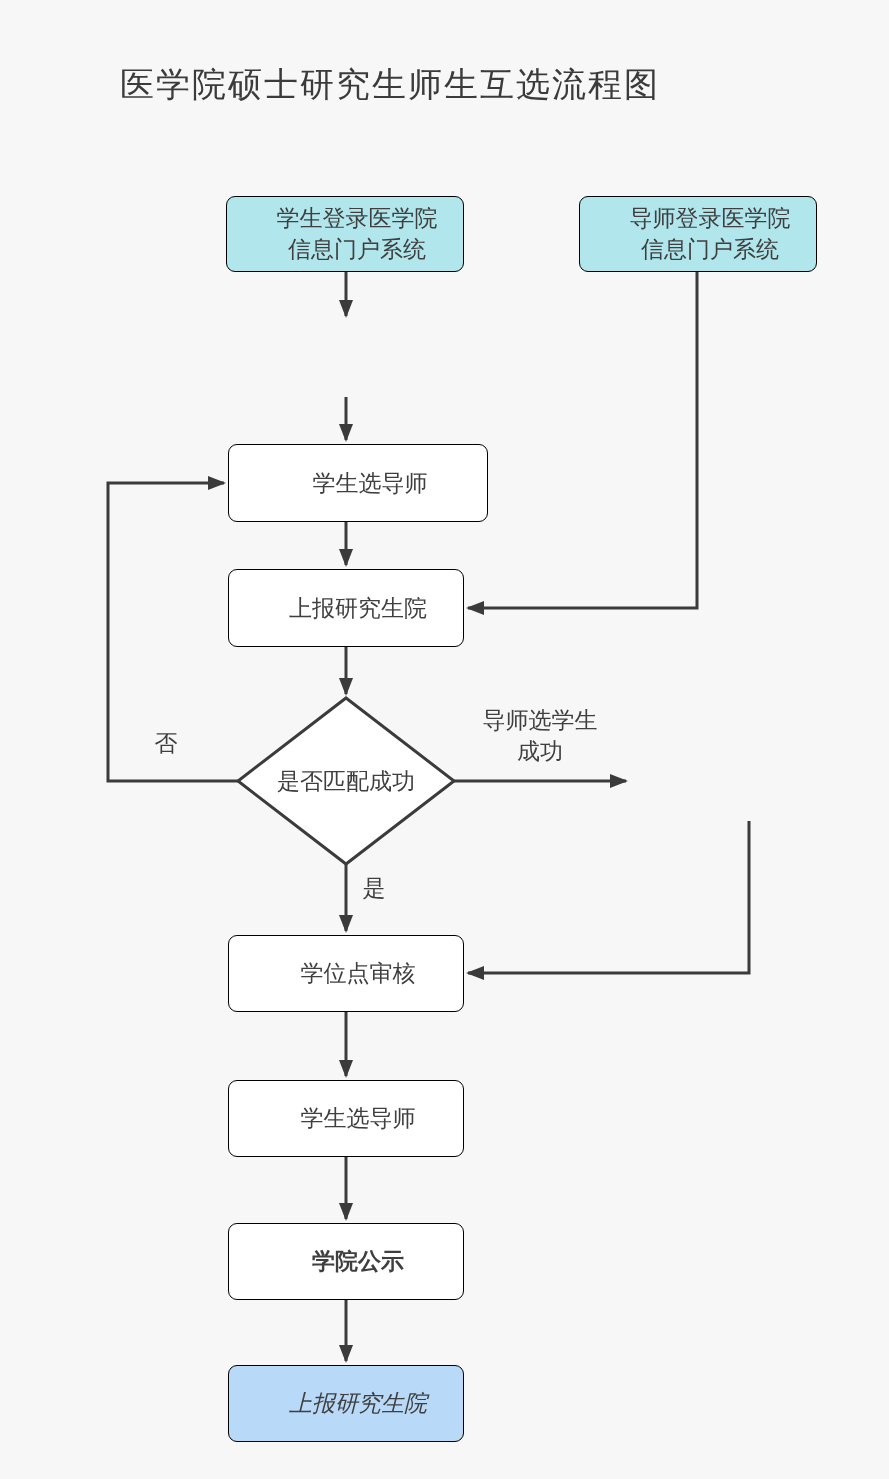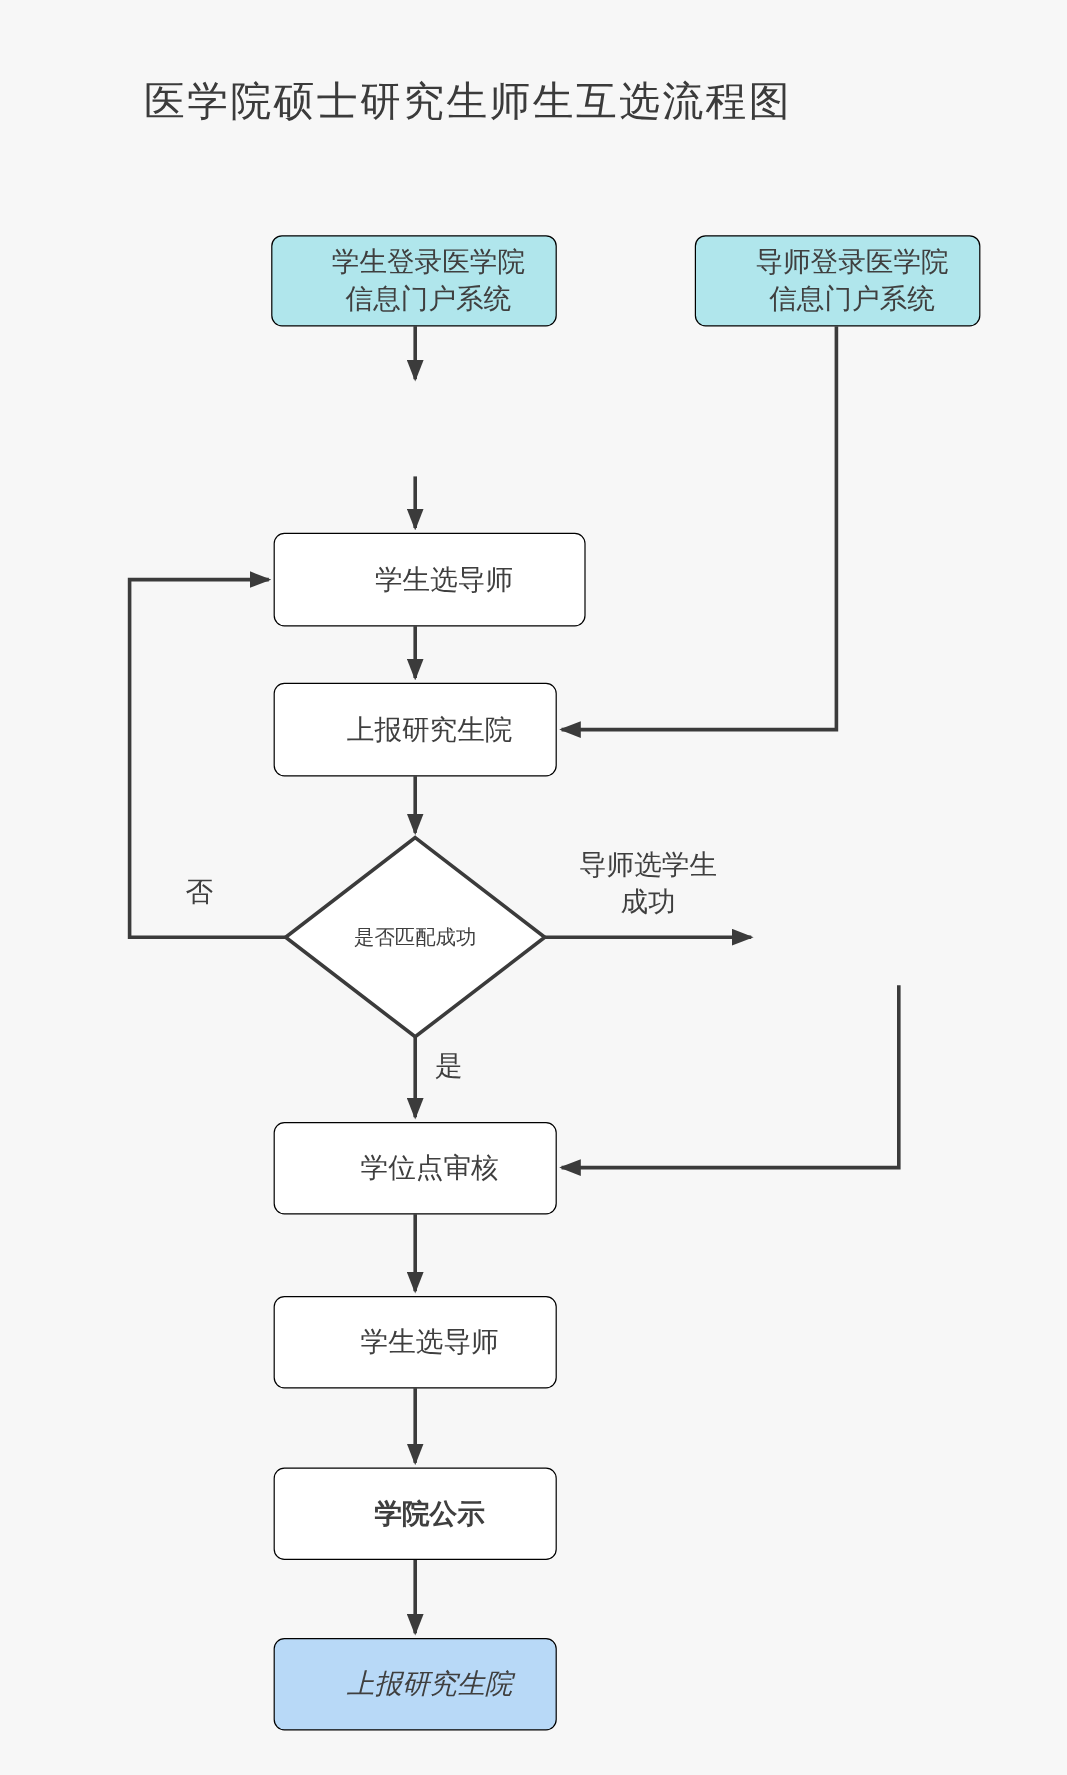--- a/index.html
+++ b/index.html
@@ -52,21 +52,21 @@
   .node-coordination    { left: 614px; top: 744px; width: 238px; height: 77px; }
   .node-degree-review   { left: 212px; top: 935px; width: 236px; height: 77px; }
   .node-college-review  { left: 212px; top: 1080px; width: 236px; height: 77px; }
   .node-publicity       { left: 212px; top: 1223px; width: 236px; height: 77px; font-weight: bold; }
   .node-report          { left: 212px; top: 1365px; width: 236px; height: 77px; }
   .diamond-label {
     position: absolute;
     left: 222px; top: 698px; width: 216px; height: 166px;
     display: flex; align-items: center; justify-content: center;
     text-align: center;
-    color: #3f3f3f; font-size: 17px;
+    color: #3f3f3f; font-size: 23px;
     white-space: nowrap;
   }
   .edge-label {
     position: absolute;
     color: #3f3f3f;
     font-size: 23px;
     line-height: 31px;
     text-align: center;
     white-space: pre-line;
   }

